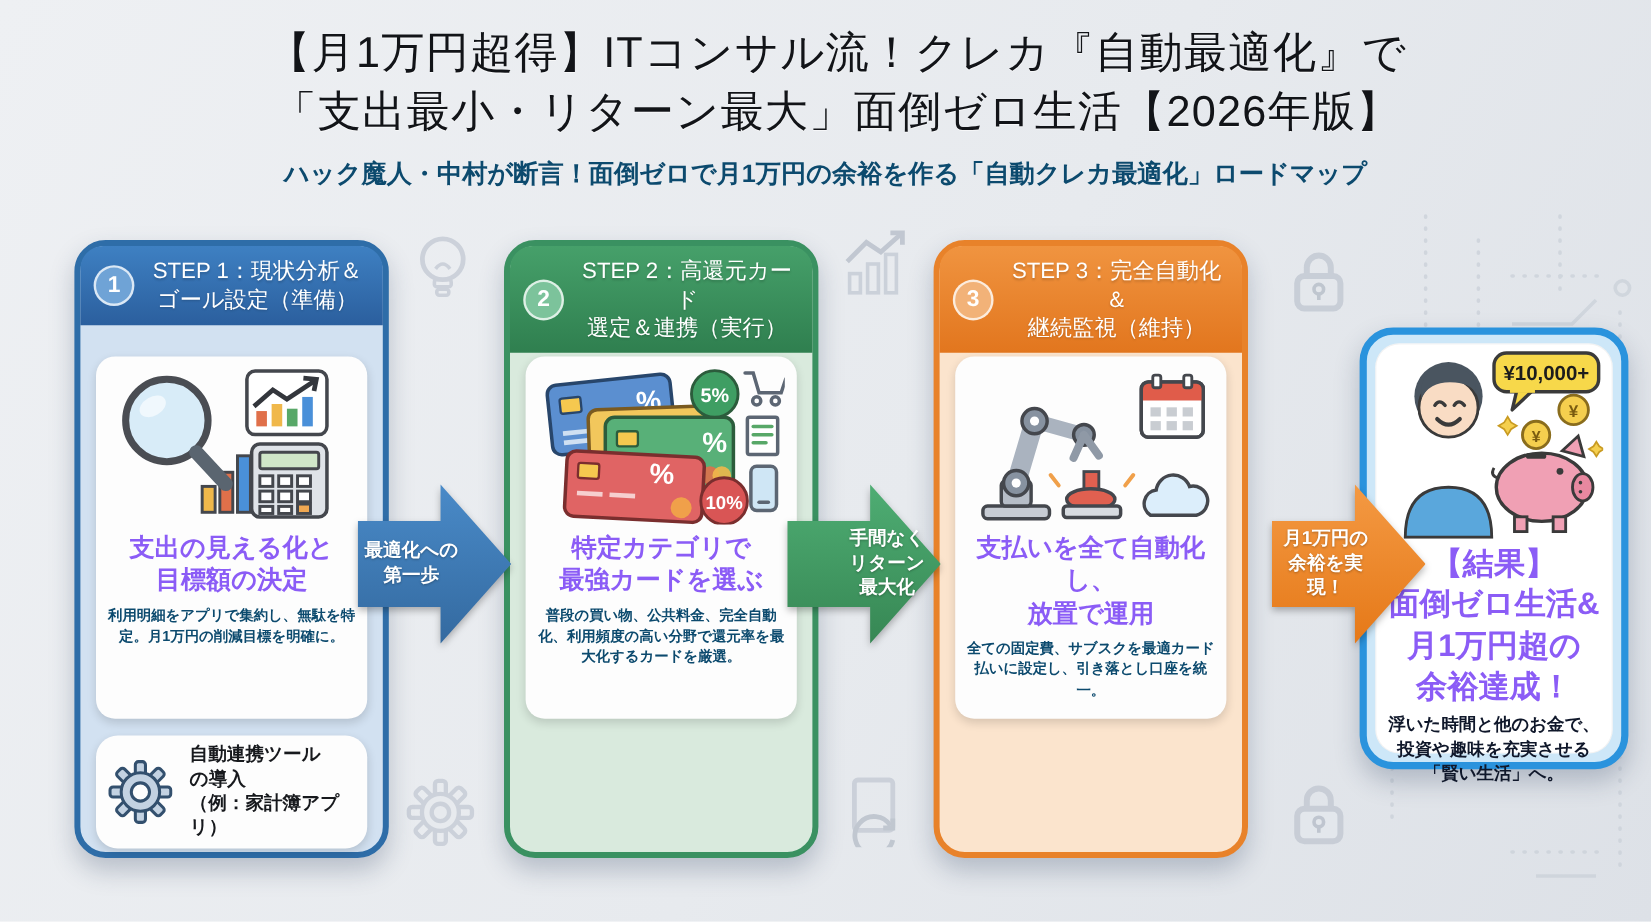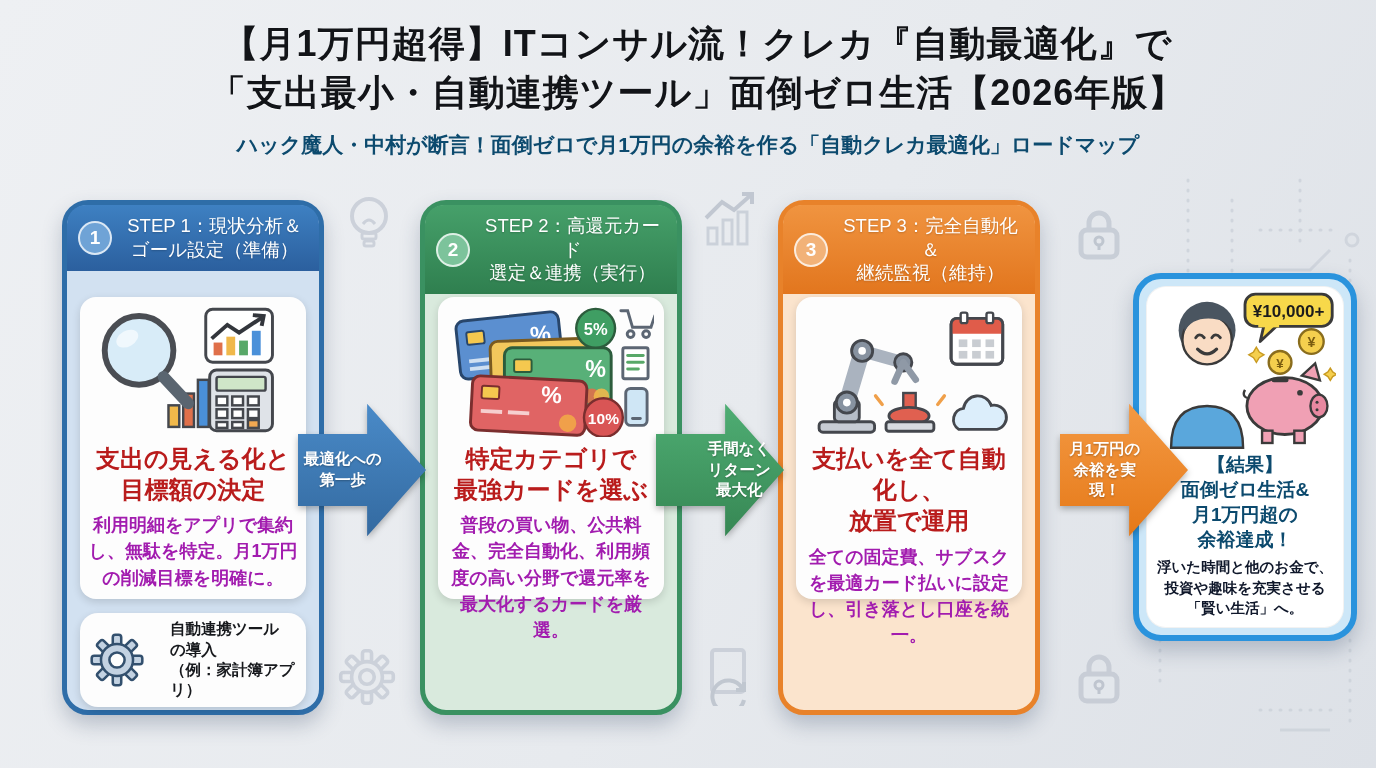--- a/index.html
+++ b/index.html
@@ -4,21 +4,21 @@
 <style>
   html,body{margin:0;padding:0;}
   body{
     width:1376px;height:768px;position:relative;overflow:hidden;
     font-family:"Liberation Sans","DejaVu Sans",sans-serif;
     background:linear-gradient(120deg,#eef0f3 0%,#e7eaee 55%,#dde1e7 100%);
     color:#16181c;
   }
   .pre{white-space:pre-line;}
   .title{position:absolute;left:0;right:0;top:20px;text-align:center;
-    font-size:36px;font-weight:700;line-height:1.35;letter-spacing:1px;color:#121418;
+    font-size:36px;font-weight:400;line-height:1.35;letter-spacing:1px;color:#121418;
     text-shadow:0 1px 0 rgba(255,255,255,.6);padding-left:19px;}
   .subtitle{position:absolute;left:0;right:0;top:131px;text-align:center;
     font-size:21px;font-weight:700;color:#0c4a6e;}
 
   
   .card{position:absolute;top:200px;width:262px;height:515px;border-radius:26px;
     border:5px solid;box-shadow:0 10px 20px rgba(40,60,90,.25);box-sizing:border-box;}
   .c1{left:62px;border-color:#2e6da8;background:#d2e1f1;}
   .c2{left:420px;border-color:#3a9161;background:#d9eadd;}
   .c3{left:778px;border-color:#e8822a;background:#fbe4cd;}
@@ -30,25 +30,25 @@
   .badge{flex:0 0 34px;width:34px;height:34px;border-radius:50%;display:flex;align-items:center;
     justify-content:center;font-size:19px;font-weight:800;color:#fff;
     border:2px solid rgba(255,255,255,.75);box-sizing:border-box;}
   .b1{background:#6fa3d6;}.b2{background:#7cc39b;}.b3{background:#f2b278;}
   .hdr-txt{flex:1;font-size:18.5px;font-weight:400;line-height:1.28;text-align:center;
     text-shadow:0 1px 2px rgba(0,0,0,.2);}
   .inner{position:absolute;left:13px;right:13px;top:92px;height:302px;background:#fdfdfd;
     border-radius:16px;box-shadow:0 3px 8px rgba(0,0,0,.14);text-align:center;
     padding:6px 8px;box-sizing:border-box;}
   .icon-area{height:136px;display:flex;align-items:center;justify-content:center;}
-  .inner h3{margin:4px 0 7px;font-size:24px;color:#b91c1c;line-height:1.3;font-weight:800;}
-  .inner p{margin:0;font-size:18px;font-weight:700;color:#a21caf;line-height:1.45;}
+  .inner h3{margin:4px 0 7px;font-size:21px;color:#8b5cf6;line-height:1.3;font-weight:800;}
+  .inner p{margin:0;font-size:12px;font-weight:700;color:#0c4a6e;line-height:1.45;}
   .pill{position:absolute;left:13px;right:13px;top:408px;height:94px;background:#fdfdfd;
     border-radius:18px;box-shadow:0 3px 8px rgba(0,0,0,.14);display:flex;align-items:center;
-    gap:26px;padding:8px 10px;box-sizing:border-box;}
+    gap:14px;padding:8px 10px;box-sizing:border-box;}
   .pill-txt{font-size:15.5px;font-weight:800;color:#17191d;line-height:1.32;text-align:left;}
   .pill svg{flex:0 0 54px;}
 
   
   .arrow{position:absolute;top:401px;width:128px;height:138px;display:flex;align-items:center;
     filter:drop-shadow(0 3px 3px rgba(0,0,0,.28));z-index:5;}
   .arrow .shape{position:absolute;inset:0;
     clip-path:polygon(0 24%,54% 24%,54% 2%,100% 50%,54% 98%,54% 76%,0 76%);}
   .a1 .shape{background:linear-gradient(#4a8bc9,#33699f);}
   .a2 .shape{background:linear-gradient(#4fae74,#368653);}
@@ -57,21 +57,21 @@
     font-weight:800;line-height:1.35;text-shadow:0 1px 2px rgba(0,0,0,.3);}
   .ar1{left:298px;}.ar2{left:656px;justify-content:flex-end;}.ar3{left:1060px;}
 
   
   .result{position:absolute;left:1133px;top:273px;width:224px;height:368px;
     border:6px solid #2a93dd;border-radius:28px;background:#cde7f8;
     box-shadow:0 10px 20px rgba(40,60,90,.25);padding:7px;box-sizing:border-box;z-index:4;}
   .result-in{background:#fff;border-radius:20px;height:100%;box-sizing:border-box;
     padding:4px 8px;text-align:center;box-shadow:inset 0 0 0 1px rgba(0,0,0,.05);}
   .result .icon-area{height:160px;}
-  .result h3{margin:2px 0 5px;font-size:19px;font-weight:800;line-height:1.32;color:#0c4a6e;}
+  .result h3{margin:2px 0 5px;font-size:26px;font-weight:800;line-height:1.32;color:#8b5cf6;}
   .result p{margin:0;font-size:14.5px;font-weight:700;line-height:1.42;color:#0f172a;}
 
   .dec{position:absolute;opacity:.8;}
 </style>
 </head>
 <body>
 
 <svg class="dec" style="left:338px;top:190px" width="62" height="66" viewBox="0 0 62 66">
   <circle cx="31" cy="26" r="17" fill="none" stroke="#c5cbd5" stroke-width="4"></circle>
   <path d="M25 34 q6 -8 12 0" fill="none" stroke="#c5cbd5" stroke-width="3"></path>
@@ -126,21 +126,21 @@
   <g fill="none" stroke="#ccd2da" stroke-width="3">
     <circle cx="48" cy="122" r="6"></circle>
     <circle cx="212" cy="70" r="6"></circle>
     <path d="M120 100 L170 100 L190 80"></path>
     <path d="M140 560 L190 560"></path>
   </g>
 </svg>
 
 <div class="title">
   <div>【月1万円超得】ITコンサル流！クレカ『自動最適化』で</div>
-  <div>「支出最小・自動連携ツール」面倒ゼロ生活【2026年版】</div>
+  <div>「支出最小・リターン最大」面倒ゼロ生活【2026年版】</div>
 </div>
 <div class="subtitle">ハック魔人・中村が断言！面倒ゼロで月1万円の余裕を作る「自動クレカ最適化」ロードマップ</div>
 
 <div class="card c1">
   <div class="card-header h1">
     <div class="badge b1">1</div>
     <div class="hdr-txt pre">STEP 1：現状分析＆
 ゴール設定（準備）</div>
   </div>
   <div class="inner">

